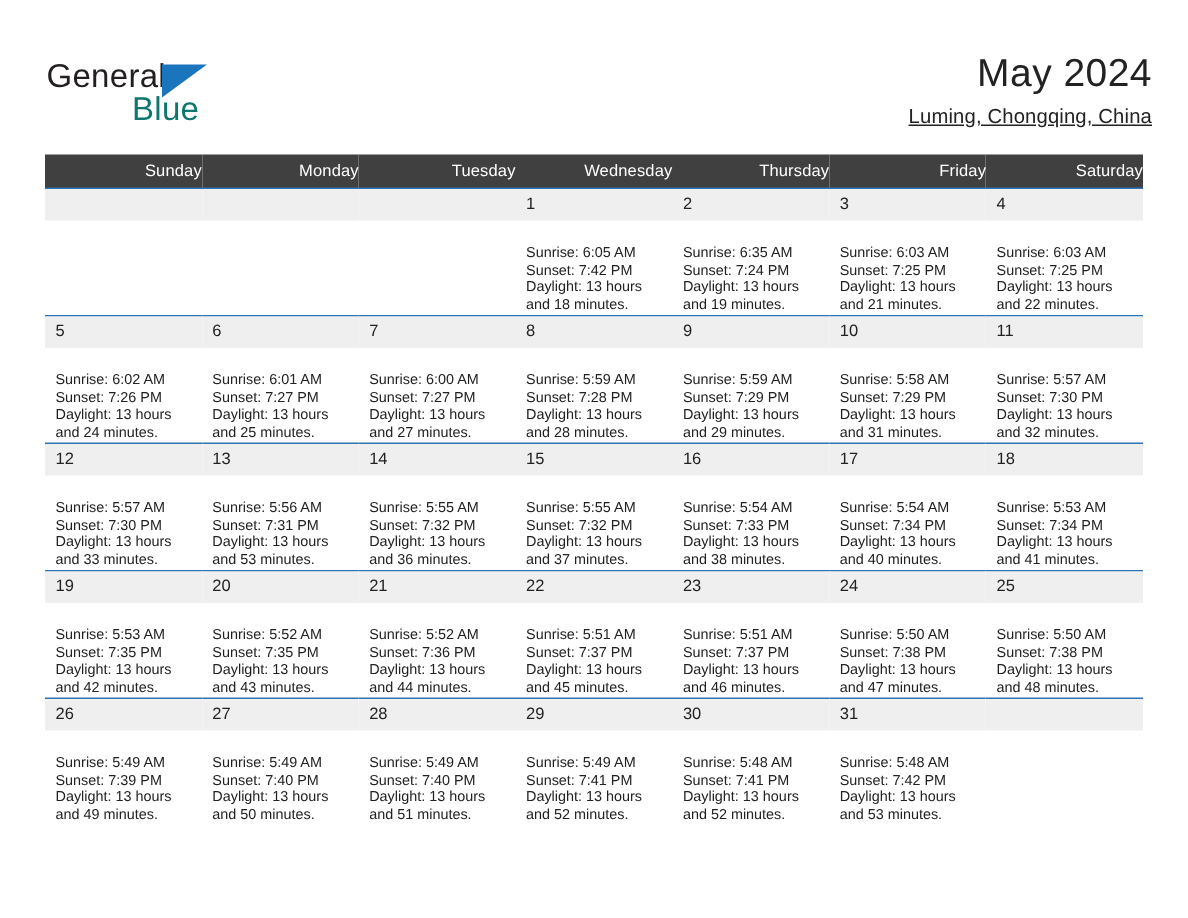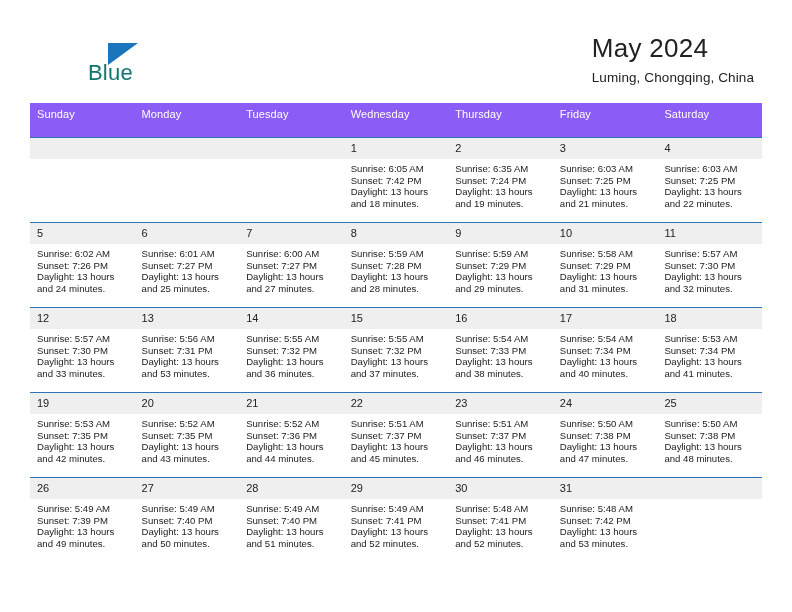--- a/index.html
+++ b/index.html
@@ -59,55 +59,57 @@
     left: 77px;
     top: 5px;
     width: 0;
     height: 0;
     border-left: 30px solid #1b75bc;
     border-bottom: 22px solid transparent;
   }
 
   .title-block {
     position: absolute;
-    right: 38px;
+    right: 24px;
     top: 32px;
+    text-align: right;
   }
   .month-title {
     font-size: 26px;
     font-weight: normal;
     color: #222222;
     line-height: 32px;
     letter-spacing: 0.3px;
   }
   .location-title {
     font-size: 13.5px;
     font-weight: normal;
     color: #222222;
     line-height: 20px;
     margin-top: 4px;
     letter-spacing: 0.1px;
+    text-decoration: underline;
   }
 
   
   .calendar {
     position: absolute;
     left: 30px;
     top: 103px;
     width: 732px;
     border-collapse: collapse;
     table-layout: fixed;
   }
   .calendar th {
-    background: #8b5cf6;
+    background: #404040;
     color: #ffffff;
     font-size: 11px;
     font-weight: normal;
-    text-align: left;
-    padding: 5px 0 17px 7px;
+    text-align: right;
+    padding: 5px 0 5px 7px;
     height: 12px;
     letter-spacing: 0.1px;
     border: none;
   }
   .calendar td {
     width: 104.57px;
     height: 84px;
     vertical-align: top;
     padding: 0;
     border: none;
@@ -122,41 +124,42 @@
   .daynum {
     background: #efefef;
     font-size: 11px;
     color: #222222;
     padding: 4px 0 4px 7px;
     height: 13px;
     line-height: 13px;
     box-sizing: content-box;
   }
   .dayinfo {
-    padding: 4px 6px 0 7px;
+    padding: 16px 6px 0 7px;
     font-size: 9.6px;
     line-height: 11.6px;
     color: #222222;
   }
   .dayinfo div {
     white-space: nowrap;
   }
   td.empty .daynum {
     background: #efefef;
     color: transparent;
   }
 </style>
 </head>
 <body>
 
 <div class="page">
 
   <div class="header">
 
     <div class="logo">
+      <span class="logo-general">General</span>
       <span class="logo-triangle"></span>
       <span class="logo-blue">Blue</span>
     </div>
 
     <div class="title-block">
       <div class="month-title">May 2024</div>
       <div class="location-title">Luming, Chongqing, China</div>
     </div>
 
   </div>

